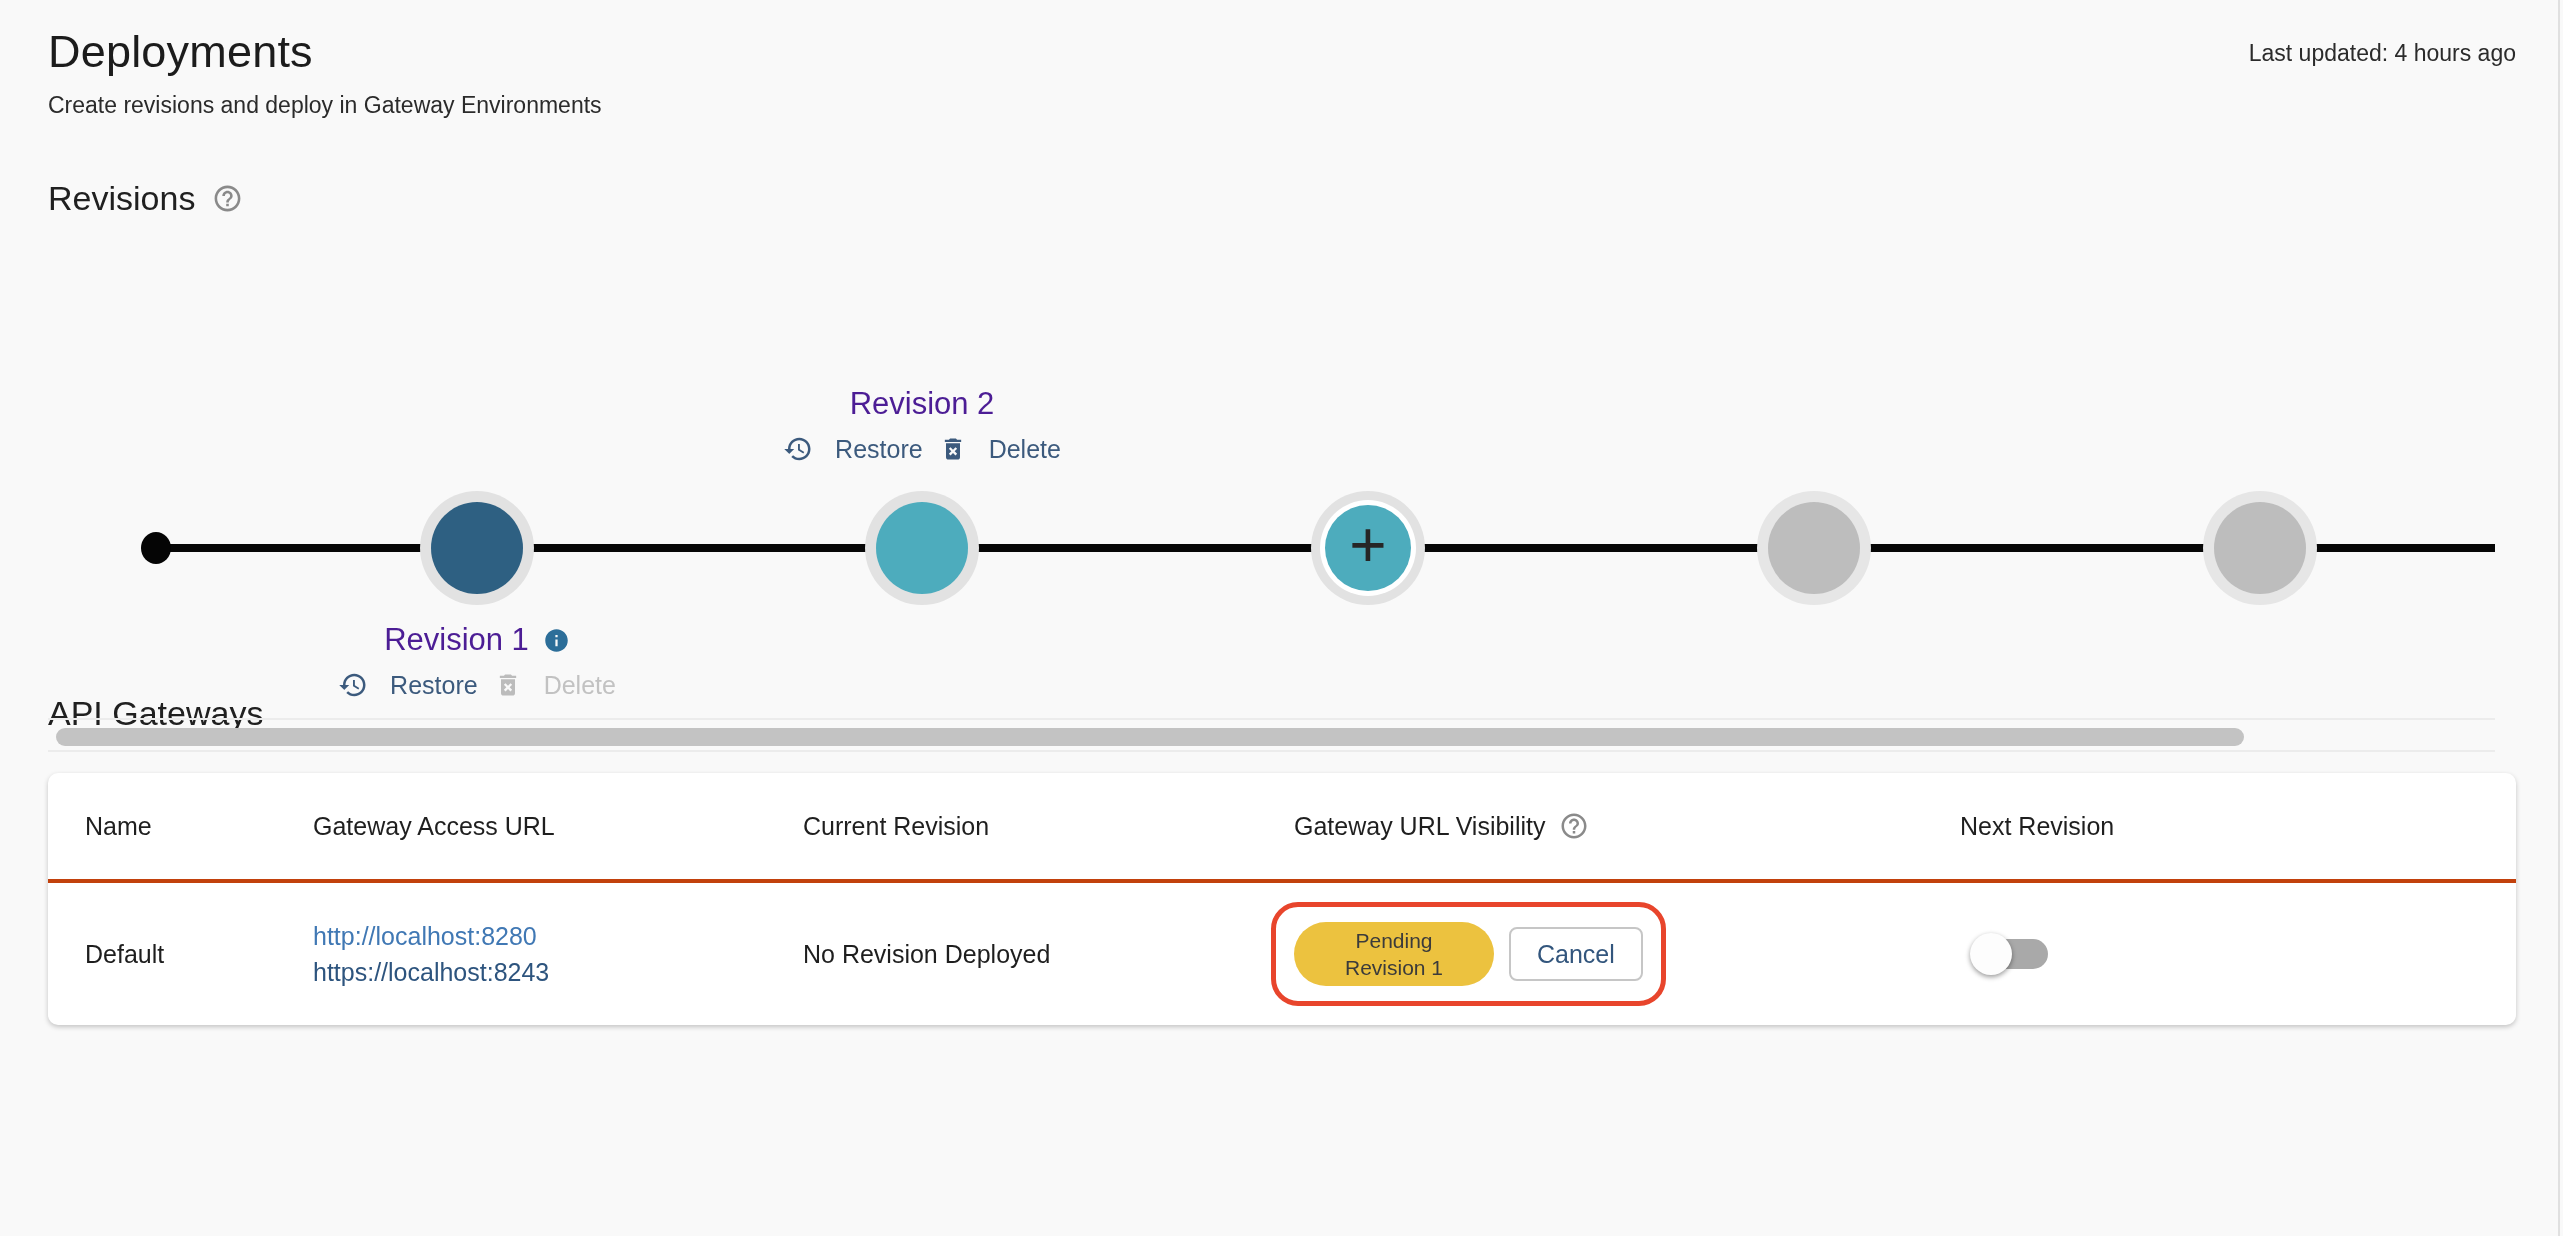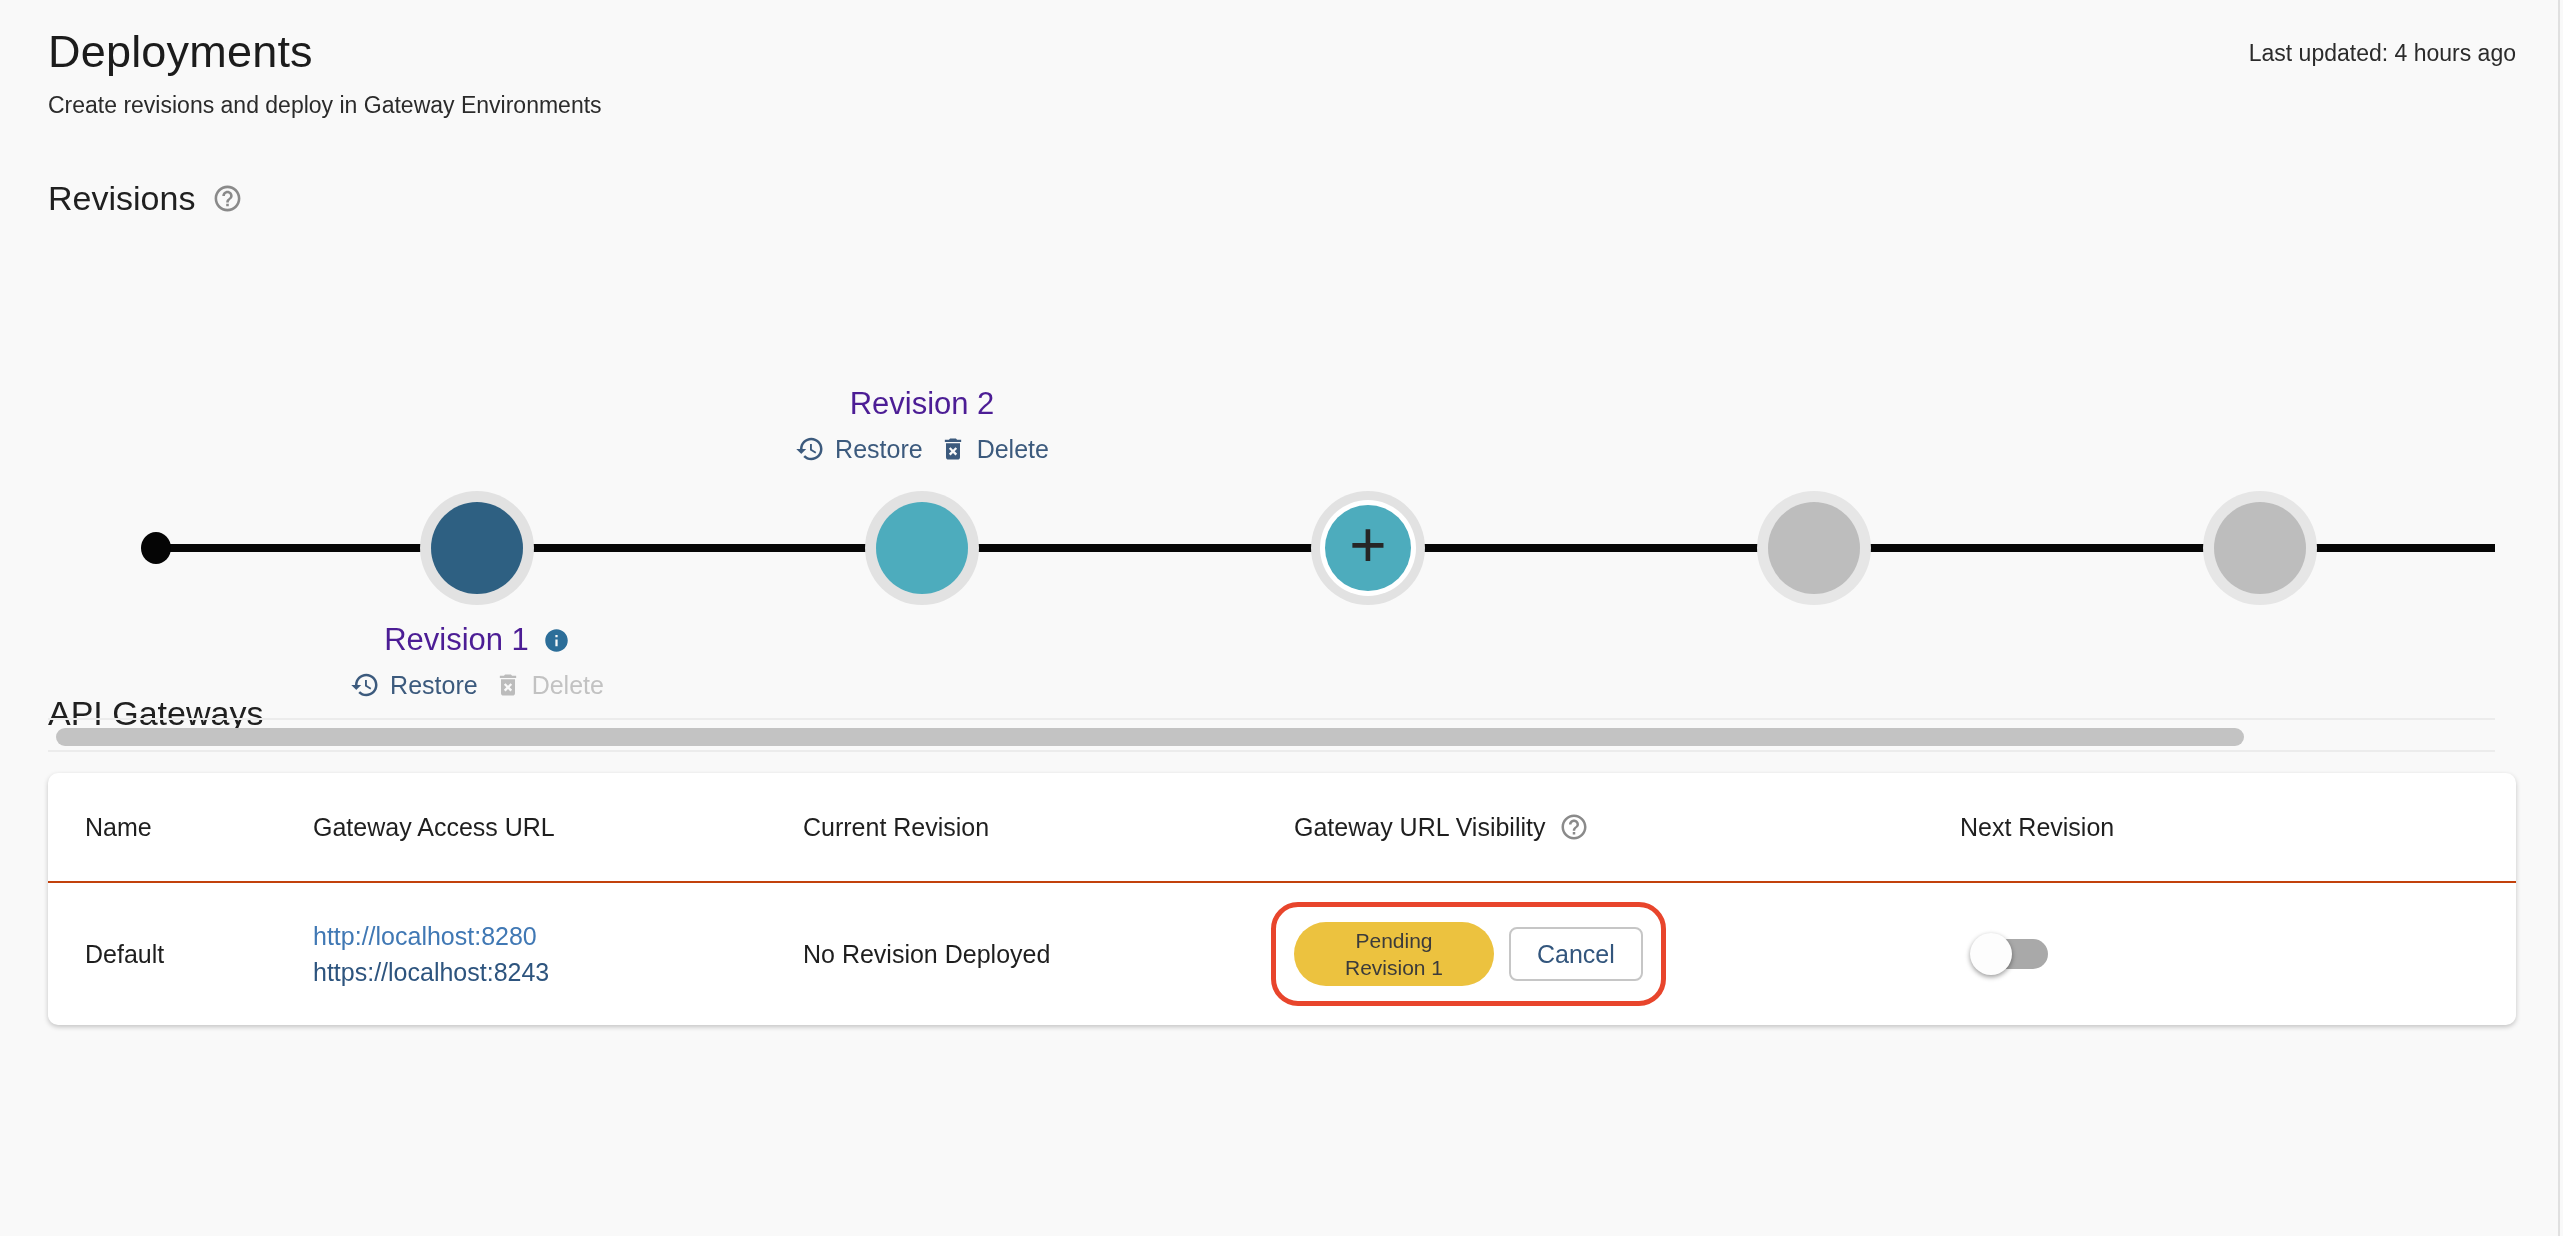--- a/index.html
+++ b/index.html
@@ -53,39 +53,39 @@
   .tl-node.add .white-ring { width:96px; height:96px; border-radius:50%; background:#ffffff;
              display:flex; align-items:center; justify-content:center; }
   .tl-node.add .core-add { width:86px; height:86px; border-radius:50%; background:#4dacbd;
              display:flex; align-items:center; justify-content:center; cursor:pointer; }
   .plus-glyph { font-size:64px; font-weight:400; color:#262626; line-height:1; margin-top:-6px; }
 
   .node-label-block { position:absolute; width:440px; text-align:center; }
   .rev-label-row { display:flex; align-items:center; justify-content:center; gap:14px; }
   .rev-label { font-size:31px; color:#4c1d95; }
   .rev-actions { display:flex; align-items:center; justify-content:center; gap:16px; margin-top:12px; }
-  .action-link { display:flex; align-items:center; gap:10px; font-size:25px; color:#3c5a7d; cursor:pointer; }
+  .action-link { display:flex; align-items:center; gap:22px; font-size:25px; color:#3c5a7d; cursor:pointer; }
   .action-link.disabled { color:#c2c2c2; cursor:default; }
   .action-link svg { display:block; }
 
   .block-rev2 { left:702px; top:16px; }
   .block-rev1 { left:257px; top:252px; }
 
   
   .hscroll { position:absolute; left:48px; top:348px; width:2447px; height:34px;
              border-top:2px solid #ececec; border-bottom:2px solid #ececec; }
   .hscroll-thumb { position:absolute; left:8px; top:8px; width:2188px; height:18px;
              border-radius:9px; background:#c3c3c3; }
 
   
   .gw-card { margin-top:40px; width:2468px; background:#ffffff; border-radius:10px;
              box-shadow:0 2px 5px rgba(0,0,0,0.22); overflow:hidden; }
   .gw-row { display:grid; grid-template-columns:228px 490px 491px 666px auto;
             align-items:center; padding:0 0 0 37px; }
-  .gw-head { height:110px; border-bottom:2px solid #c2410c; }
+  .gw-head { height:110px; border-bottom:4px solid #c2410c; }
   .gw-head .cell { font-size:25px; color:#1f1f1f; }
   .gw-body { height:142px; }
   .cell { font-size:25px; }
   .cell-visibility-head { display:flex; align-items:center; gap:12px; }
   .url-stack { display:flex; flex-direction:column; gap:7px; }
   .url-http { color:#4078b4; text-decoration:none; font-size:25px; }
   .url-https { color:#2d547e; text-decoration:none; font-size:25px; }
 
   .next-rev-group { display:inline-flex; align-items:center; gap:15px;
             border:5px solid #e8452c; border-radius:27px; padding:15px 18px; margin-left:-23px; }

